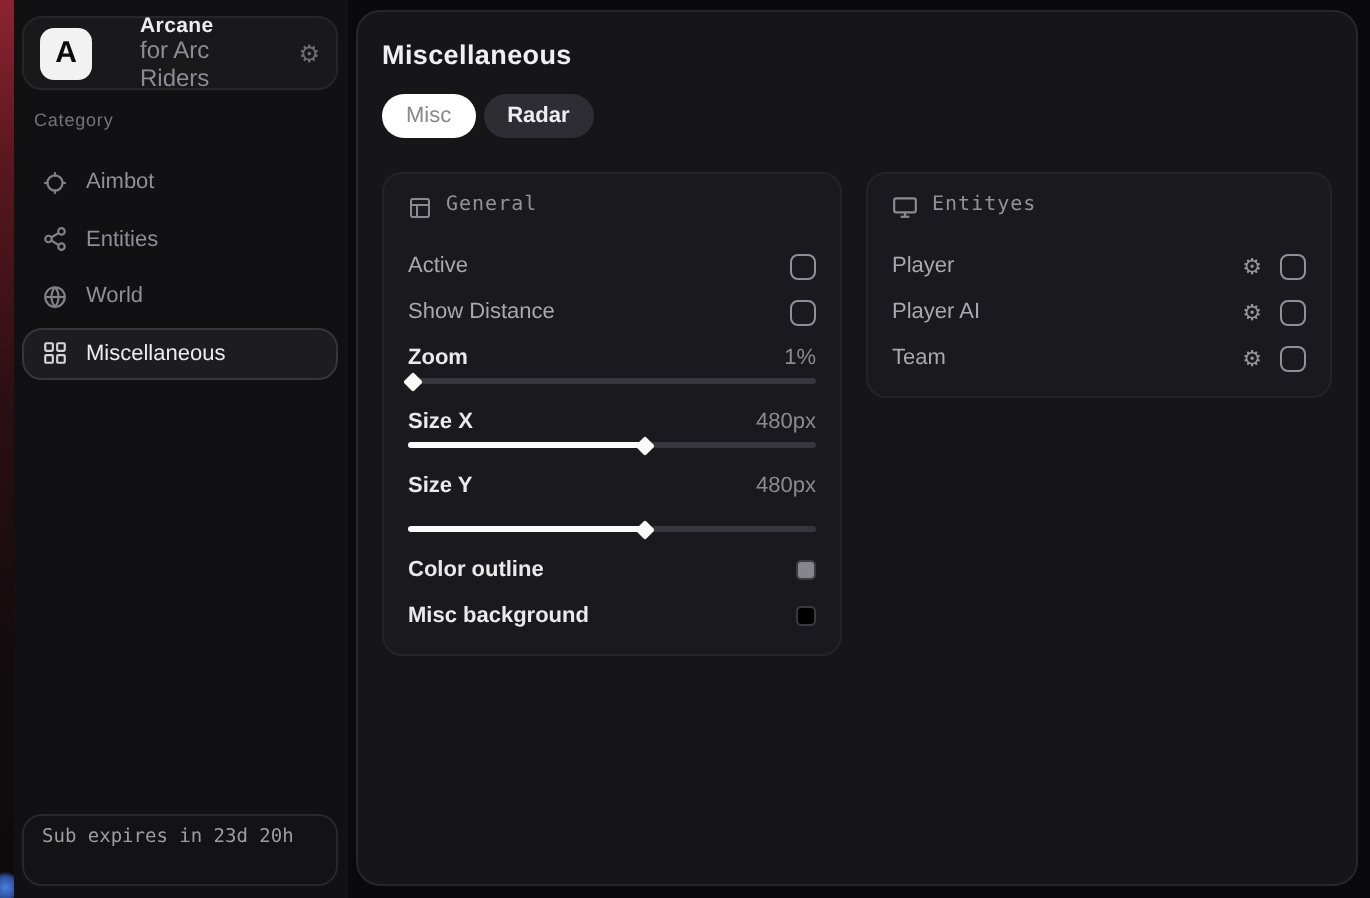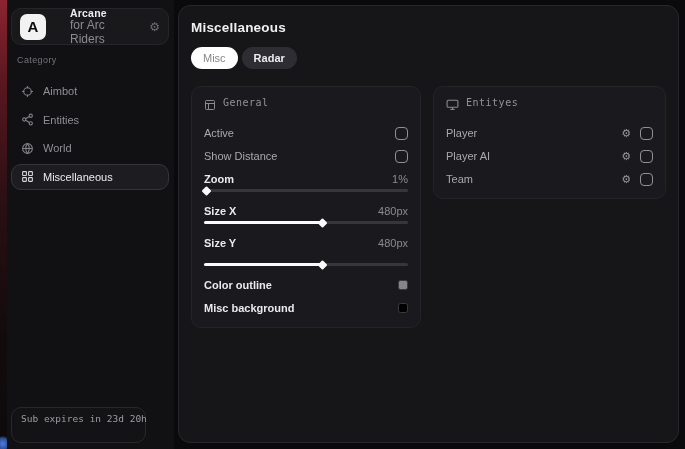--- a/index.html
+++ b/index.html
@@ -32,21 +32,21 @@
 
   .nav { position:absolute; left:4px; top:78px; width:158px; }
   .nav-item { display:flex; align-items:center; gap:9px; height:26px; padding:0 9px;
     margin-bottom:2.5px; border:1px solid transparent; border-radius:10px;
     color:#8f8f95; font-size:11px; cursor:pointer; }
   .nav-item .nv-ic { width:13px; height:13px; flex:0 0 13px; display:flex; align-items:center; }
   .nav-item svg { stroke:#818187; }
   .nav-item.sel { background:#1d1d21; border-color:#35353a; color:#ececee; }
   .nav-item.sel svg { stroke:#d5d5da; }
 
-  .sub-card { position:absolute; left:4px; top:407px; width:135px; height:36px;
+  .sub-card { position:absolute; left:4px; top:407px; width:158px; height:36px;
     border:1px solid #28282c; border-radius:10px; background:#131316;
     padding:5px 9px 0 9px; }
   .sub-l1 { font-family:"DejaVu Sans Mono", monospace; font-size:9.5px; color:#9c9ca2; white-space:nowrap; }
   .sub-l2 { font-size:8.5px; font-weight:bold; color:#c4c4ca; margin-top:2px; }
 
   
   .main { position:absolute; left:178px; top:5px; width:501px; height:438px;
     background:#161619; border:1px solid #27272b; border-radius:12px; padding:14px 12px; }
   .page-title { font-size:13.5px; font-weight:bold; color:#f0f0f2; letter-spacing:.2px; }
   .tabs { display:flex; gap:4px; margin-top:12px; }

